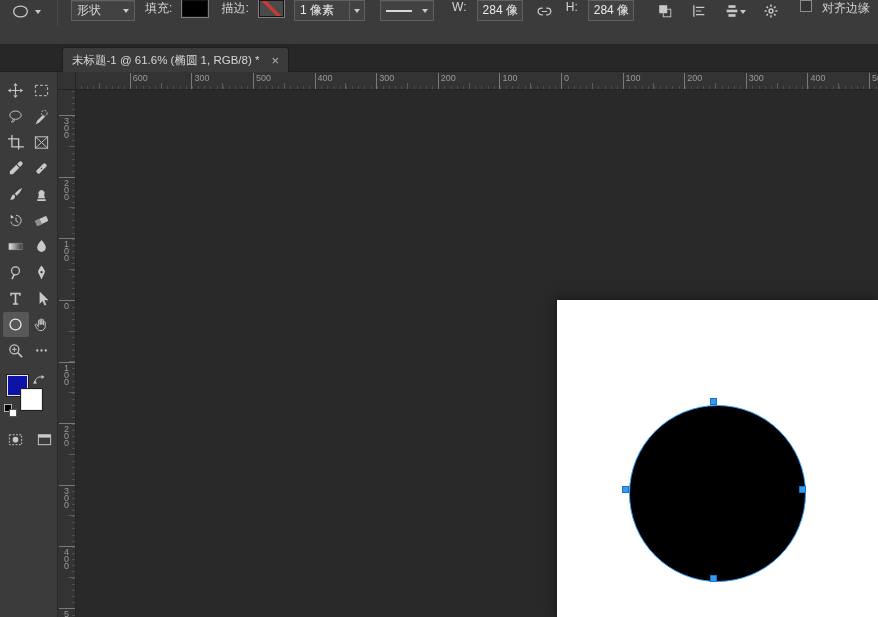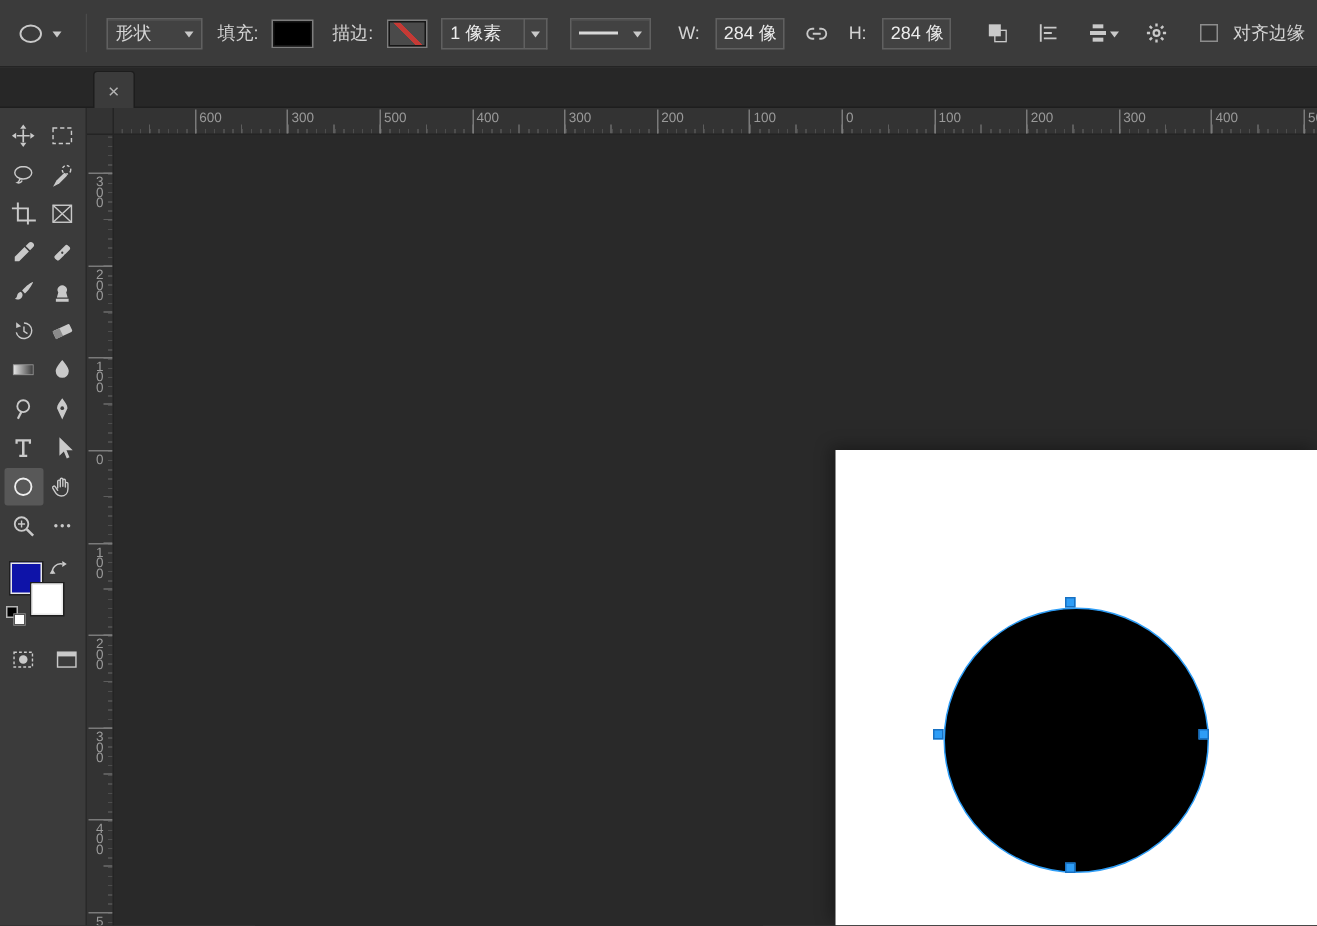--- a/index.html
+++ b/index.html
@@ -2,21 +2,21 @@
 <html><head>
 <meta charset="utf-8">
 <style>
   *{box-sizing:border-box;margin:0;padding:0}
   html,body{width:878px;height:617px;overflow:hidden}
   body{background:#3a3a3a;font-family:"Liberation Sans","DejaVu Sans",sans-serif;}
   #app{position:relative;width:878px;height:617px;background:#3a3a3a}
 
   
   #options-bar{position:absolute;left:0;top:0;width:100%;height:45px;background:#3b3b3b;
-    border-bottom:1px solid #242424;display:flex;align-items:center;padding:0 8px;
+    border-bottom:1px solid #242424;display:flex;align-items:flex-start;padding:0 8px;
     color:#d4d4d4;font-size:12px;gap:10px;z-index:5}
   .sep{width:1px;height:26px;background:#2b2b2b;border-right:1px solid #4b4b4b;margin:0 3px}
   .caret{width:0;height:0;border:3.5px solid transparent;border-top:4.5px solid #c9c9c9;margin-top:4px}
   .preset{display:flex;align-items:center;gap:5px;padding:2px 3px}
   .ps-select{display:flex;align-items:center;justify-content:space-between;height:21px;min-width:64px;
     background:#424242;border:1px solid #606060;padding:0 5px;box-shadow:inset 0 1px 0 rgba(255,255,255,.06)}
   .field{display:flex;align-items:center;height:21px;background:#424242;border:1px solid #606060;
     padding:0 5px;color:#ececec;white-space:nowrap}
   .combo{display:flex;align-items:stretch}
   .combo .caret-btn{width:15px;border:1px solid #606060;border-left:none;display:flex;
@@ -159,20 +159,21 @@
           </g>
         </svg>
     </div>
 
     <div class="checkbox"></div>
     <span class="obar-label">对齐边缘</span>
   </div>
 
   <div id="tab-bar">
     <div class="tab">
+      <span>未标题-1 @ 61.6% (椭圆 1, RGB/8) *</span>
       <span class="close">×</span>
     </div>
   </div>
 
   <div id="toolbar">
     <div id="tool-grid">
         <div class="tool">
           <svg viewBox="0 0 18 18" width="17" height="17">
             <path fill="#c9c9c9" d="M9 1l2.2 3H6.8zM9 17l2.2-3H6.8zM1 9l3-2.2v4.4zM17 9l-3-2.2v4.4zM8.4 4.5h1.2v9H8.4zM4.5 8.4h9v1.2h-9z"></path>
           </svg>

